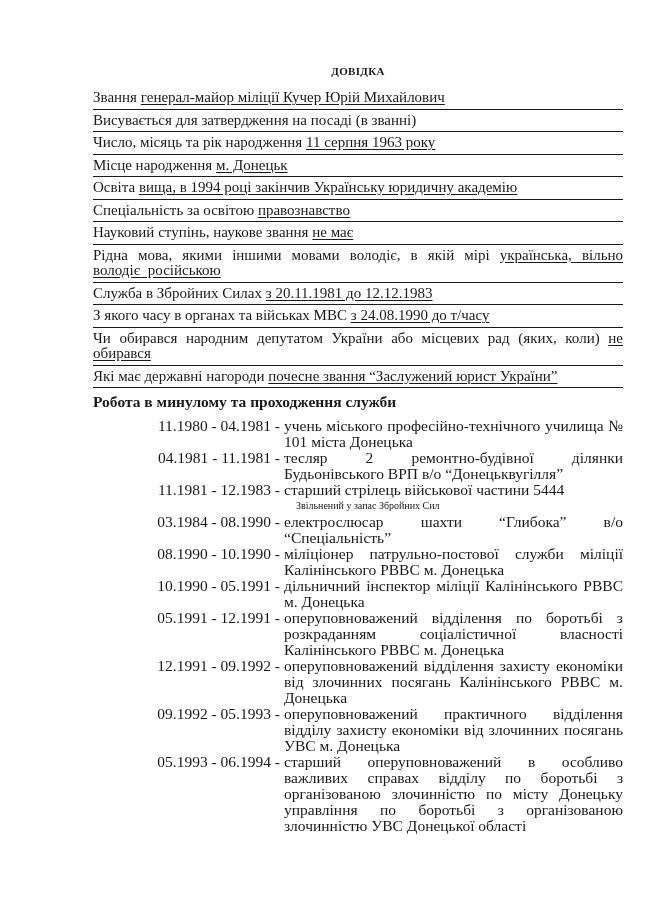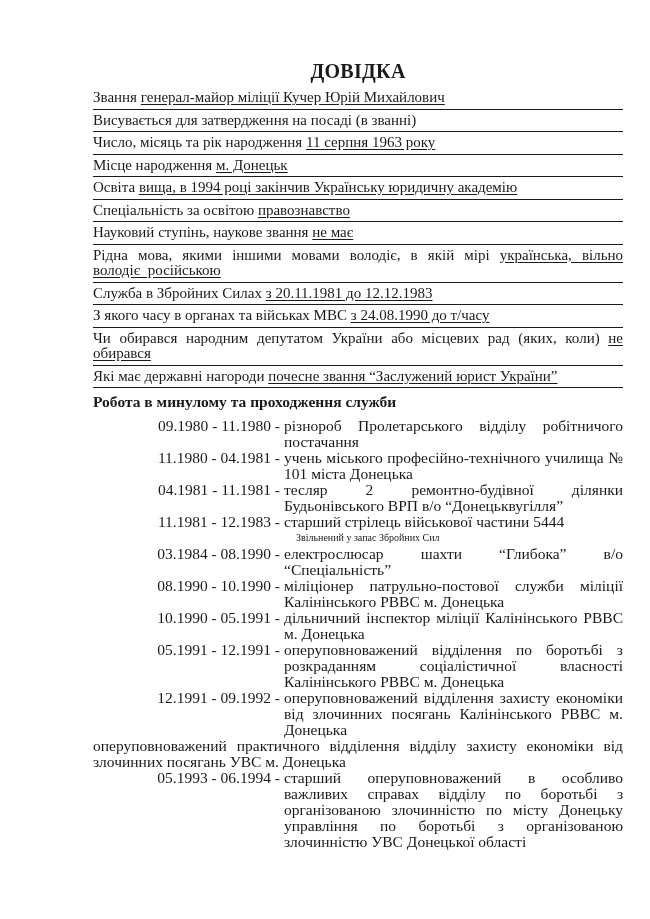--- a/index.html
+++ b/index.html
@@ -17,21 +17,21 @@
     }
     .page {
       position: absolute;
       left: 93px;
       top: 60px;
       width: 530px;
     }
     .title {
       text-align: center;
       font-weight: bold;
-      font-size: 20px;
+      font-size: 11px;
       letter-spacing: 0.3px;
       margin: 0 0 5px 0;
       height: 22px;
       line-height: 22px;
     }
     .field {
       font-size: 15px;
       line-height: 15.5px;
       border-bottom: 1.6px solid #1a1a1a;
       padding: 3px 0 3px 0;
@@ -100,24 +100,20 @@
     <div class="field single"><span class="label">Служба в Збройних Силах </span><span class="value">з 20.11.1981 до 12.12.1983</span></div>
     <div class="field single"><span class="label">З якого часу в органах та військах МВС </span><span class="value">з 24.08.1990 до т/часу</span></div>
     <div class="field wide"><span class="label">Чи обирався народним депутатом України або місцевих рад (яких, коли) </span><span class="value">не обирався</span></div>
     <div class="field single"><span class="label">Які має державні нагороди </span><span class="value">почесне звання “Заслужений юрист України”</span></div>
   </div>
 
   <div class="section-title">Робота в минулому та проходження служби</div>
 
   <div id="work-history">
       <div class="work-row">
-        <div class="work-dates">09.1980 - 11.1980 -</div>
-        <div class="work-desc">різнороб Пролетарського відділу робітничого постачання</div>
-      </div>
-      <div class="work-row">
         <div class="work-dates">11.1980 - 04.1981 -</div>
         <div class="work-desc">учень міського професійно-технічного училища № 101 міста Донецька</div>
       </div>
       <div class="work-row">
         <div class="work-dates">04.1981 - 11.1981 -</div>
         <div class="work-desc">тесляр 2 ремонтно-будівної ділянки Будьонівського ВРП в/о “Донецьквугілля”</div>
       </div>
       <div class="work-row">
         <div class="work-dates">11.1981 - 12.1983 -</div>
         <div class="work-desc">старший стрілець військової частини 5444</div>
@@ -137,20 +133,21 @@
       </div>
       <div class="work-row">
         <div class="work-dates">05.1991 - 12.1991 -</div>
         <div class="work-desc">оперуповноважений відділення по боротьбі з розкраданням соціалістичної власності Калінінського РВВС м. Донецька</div>
       </div>
       <div class="work-row">
         <div class="work-dates">12.1991 - 09.1992 -</div>
         <div class="work-desc">оперуповноважений відділення захисту економіки від злочинних посягань Калінінського РВВС м. Донецька</div>
       </div>
       <div class="work-row">
+        <div class="work-dates">09.1992 - 05.1993 -</div>
         <div class="work-desc">оперуповноважений практичного відділення відділу захисту економіки від злочинних посягань УВС м. Донецька</div>
       </div>
       <div class="work-row">
         <div class="work-dates">05.1993 - 06.1994 -</div>
         <div class="work-desc">старший оперуповноважений в особливо важливих справах відділу по боротьбі з організованою злочинністю по місту Донецьку управління по боротьбі з організованою злочинністю УВС Донецької області</div>
       </div>
     </div>
 </div>
 
 </body></html>

